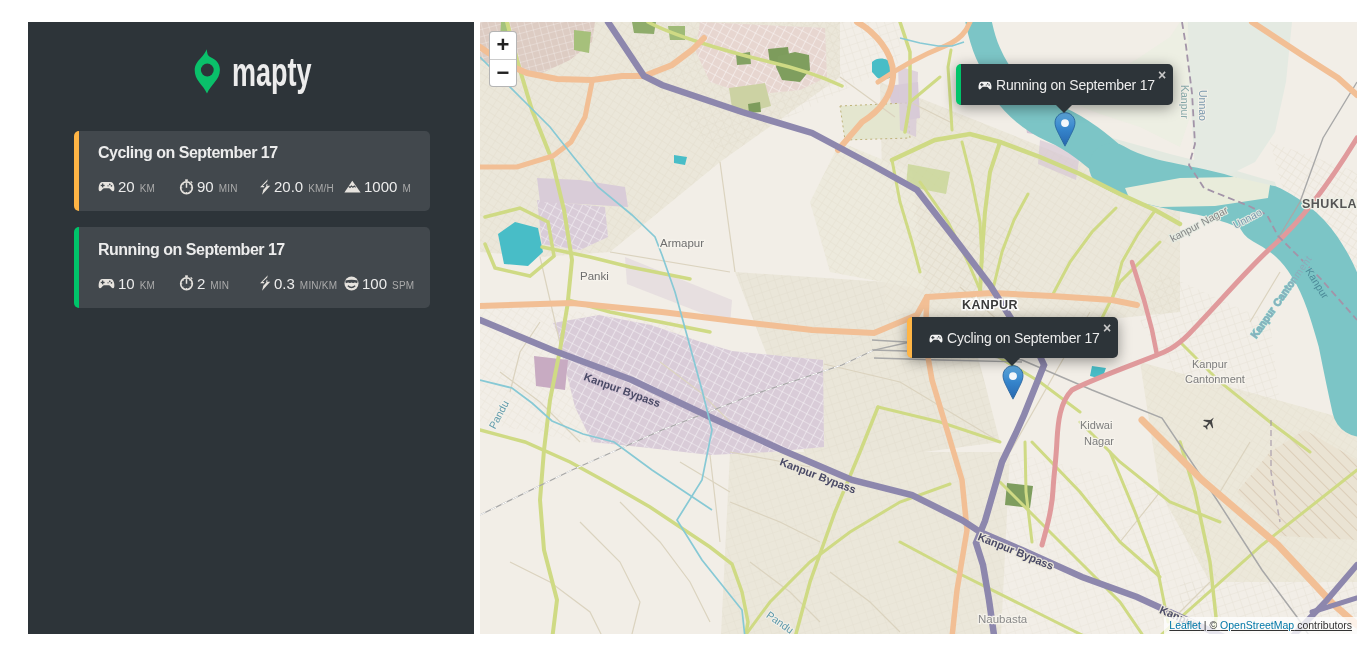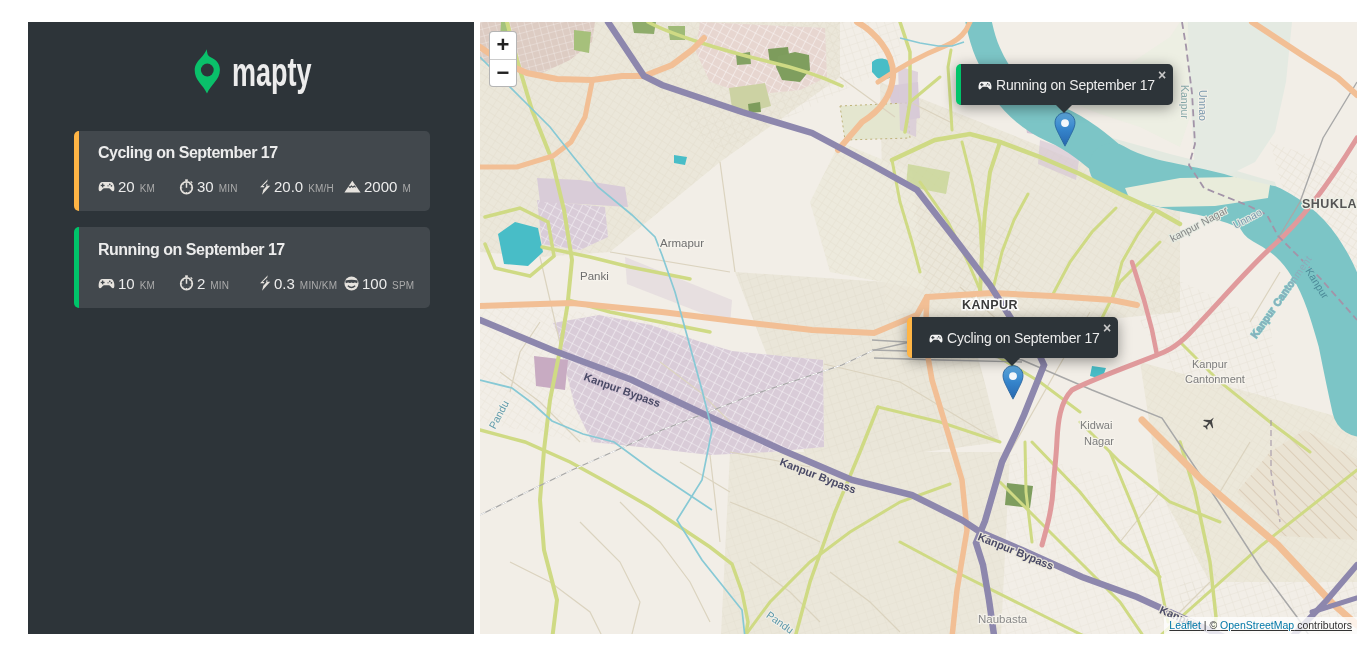--- a/index.html
+++ b/index.html
@@ -78,40 +78,40 @@
                   <line x1="8" y1="13.8" x2="8" y2="15"></line>
                   <line x1="2.3" y1="9.3" x2="3.5" y2="9.3"></line>
                   <line x1="12.5" y1="9.3" x2="13.7" y2="9.3"></line>
                   <line x1="4" y1="5.3" x2="4.8" y2="6.1"></line>
                   <line x1="11.2" y1="12.5" x2="12" y2="13.3"></line>
                   <line x1="12" y1="5.3" x2="11.2" y2="6.1"></line>
                   <line x1="4" y1="13.3" x2="4.8" y2="12.5"></line>
                 </g>
               </svg>
             </span>
-            <span class="val">30</span>
+            <span class="val">90</span>
             <span class="unit">MIN</span>
           </div>
         <div class="stat s3">
             <span class="ic">
               <svg width="12" height="16" viewBox="0 0 12 16">
                 <path fill="#e6e3de" d="M8.8,0.3 L1.1,8.2 L4.9,8.2 L3.1,15.7 L11.2,6.7 L6.9,6.7 Z M8.2,2.5 L7.4,5.6 L9,5.6 L4.4,10.7 L5.3,7.1 L3.6,7.1 Z"></path>
               </svg>
             </span>
             <span class="val">20.0</span>
             <span class="unit">KM/H</span>
           </div>
         <div class="stat s4">
             <span class="ic">
               <svg width="17" height="13" viewBox="0 0 17 13">
                 <path fill="#e6e3de" d="M8.3,0.8 L16.6,12.4 L0.4,12.4 Z"></path>
                 <path fill="none" stroke="#42484d" stroke-width="1.1" d="M4.6,6.3 L6,7.4 L7.4,6 L8.9,7.2 L10.3,6 L11.6,7.3"></path>
               </svg>
             </span>
-            <span class="val">2000</span>
+            <span class="val">1000</span>
             <span class="unit">M</span>
           </div>
       </div>
     </div>
     <div class="workout running">
       <div class="w-title">Running on September 17</div>
       <div class="stats">
         <div class="stat s1">
             <span class="ic">
               <svg width="17" height="13" viewBox="0 0 24 18">

